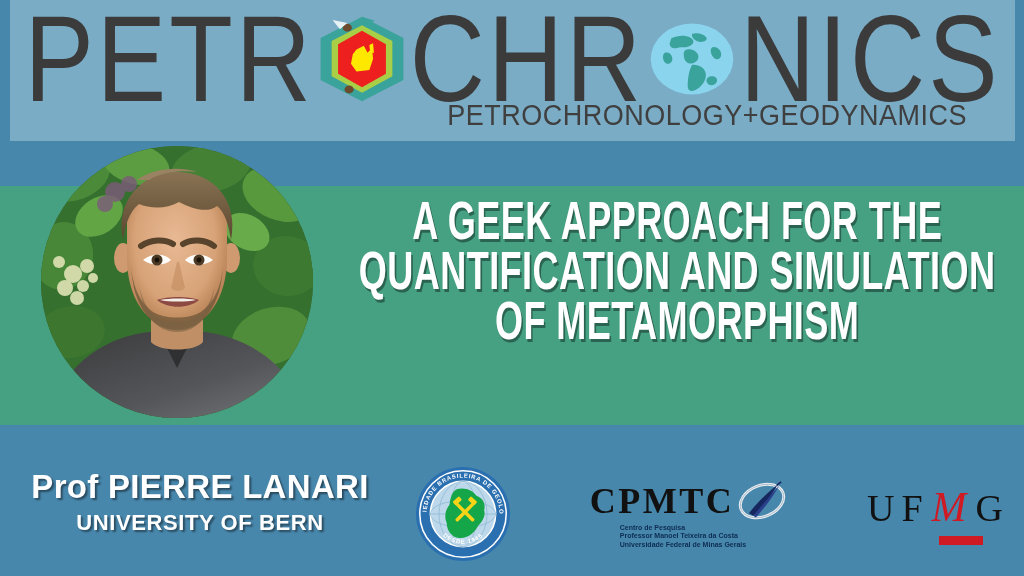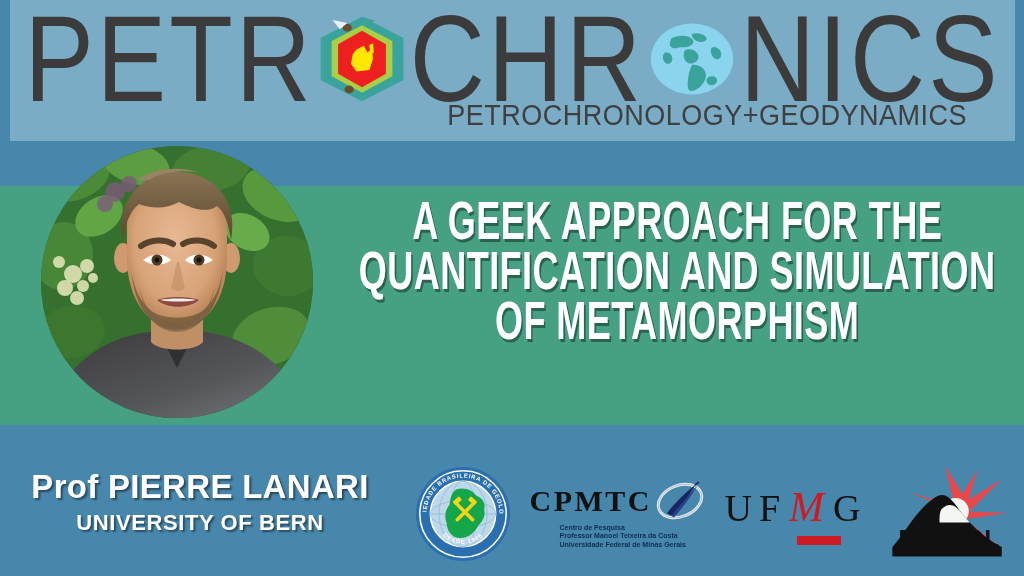--- a/index.html
+++ b/index.html
@@ -125,21 +125,21 @@
   }
   .logo-cell { display:flex; align-items:center; justify-content:center; }
 
   
   #logo-sbg svg { display:block; }
   
   #logo-cpmtc { flex-direction:column; align-items:flex-start; }
   #cpmtc-top { display:flex; align-items:center; }
   #cpmtc-word {
     font-family:"Liberation Serif", serif;
-    font-size:30px; font-weight:bold; color:#111111;
+    font-size:36px; font-weight:bold; color:#111111;
     letter-spacing:2.5px;
   }
   #cpmtc-sub {
     margin-top:1px; margin-left:30px;
     line-height:8.5px;
   }
   #cpmtc-sub div {
     font-size:7px; font-weight:bold; color:#0d2d52;
     white-space:nowrap;
   }
@@ -360,33 +360,15 @@
     <div class="logo-cell" id="logo-ufmg">
       <div id="ufmg-letters">
         <span>U</span>
         <span>F</span>
         <span id="ufmg-m">M</span>
         <span>G</span>
       </div>
       <div id="ufmg-bar"></div>
     </div>
 
-    <div class="logo-cell" id="logo-ppgeol">
-      <svg width="124" height="100" viewBox="0 0 130 106">
-        <g fill="#e8484b">
-          <polygon points="72,44 62,2 84,38"></polygon>
-          <polygon points="74,42 96,6 86,42"></polygon>
-          <polygon points="77,44 122,16 88,50"></polygon>
-          <polygon points="78,50 128,52 86,58"></polygon>
-          <polygon points="77,54 118,86 82,62"></polygon>
-          <polygon points="72,54 74,96 66,60"></polygon>
-          <polygon points="68,48 24,30 70,44"></polygon>
-          <polygon points="68,52 22,60 70,56"></polygon>
-        </g>
-        <circle cx="73" cy="50" r="14" fill="#f4f6f3"></circle>
-        <path d="M6 88 C14 80 22 66 30 56 C38 46 46 38 54 34 C60 31 66 34 72 42 C78 50 84 58 92 66 C100 74 110 82 122 88 L122 98 L6 98 Z" fill="#111111"></path>
-        <path d="M58 48 C64 42 70 42 76 48 C80 52 84 58 88 62 C78 62 66 62 56 62 C56 56 56 51 58 48 Z" fill="#f4f6f3"></path>
-        <text x="66" y="88" font-family="Liberation Sans, sans-serif" font-size="25" font-weight="bold" fill="#111111" text-anchor="middle" letter-spacing="0.5">PPGEOL</text>
-      </svg>
-    </div>
 
   </div>
 </div>
 
 </body></html>

